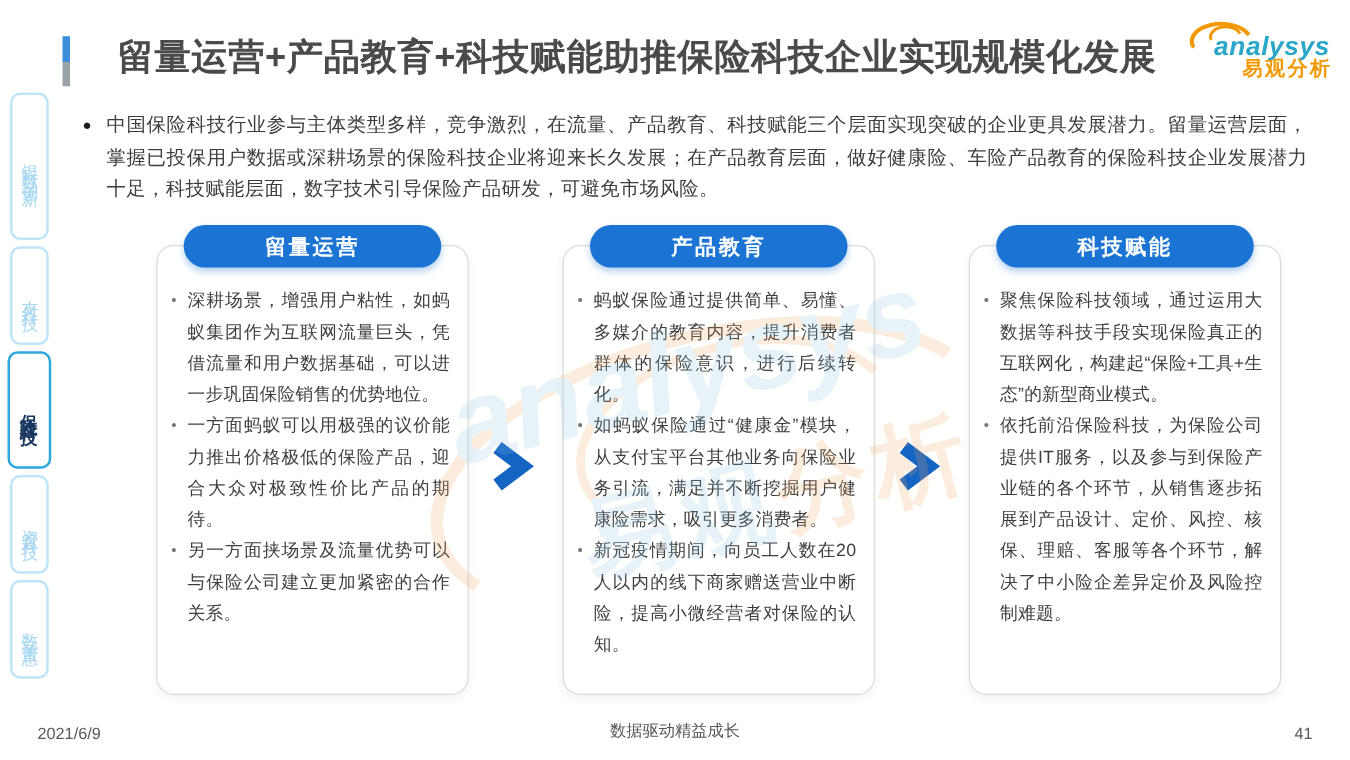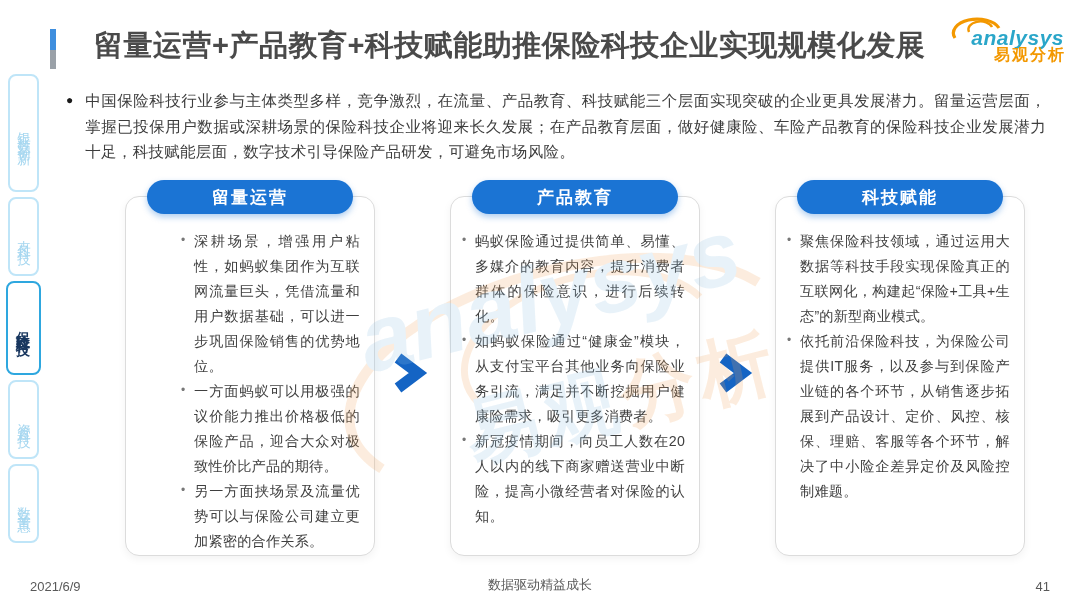--- a/index.html
+++ b/index.html
@@ -28,21 +28,21 @@
   .side-tab { position:absolute; left:8px; width:31px; background:#fff;
               border:2px solid #bfe5f8; border-radius:8px;
               display:flex; align-items:center; justify-content:center;
               writing-mode:vertical-rl; text-orientation:upright;
               font-size:13.5px; color:#a6d7f0; letter-spacing:4px; cursor:pointer; }
   .side-tab.active { left:6px; width:35px; border:2px solid #2ea7df; color:#19375f; font-weight:700; font-size:14px; }
 
   
   .card { position:absolute; top:196px; width:250px; height:360px; background:#fff;
           border:1px solid #dcdcdc; border-radius:14px; box-shadow:0 3px 8px rgba(0,0,0,0.05); }
-  .card.c1 { left:125px;padding-left:44px; } .card.c2 { left:450px; } .card.c3 { left:775px; }
+  .card.c1 { left:125px; } .card.c2 { left:450px; } .card.c3 { left:775px; }
   .pill { position:absolute; top:-17px; left:50%; transform:translateX(-50%);
           width:206px; height:34px; border-radius:17px; background:#1b74d4; color:#fff;
           display:flex; align-items:center; justify-content:center;
           font-size:17px; font-weight:700; letter-spacing:2px;
           box-shadow:0 3px 6px rgba(27,116,212,0.35); }
   .card ul { list-style:none; margin:32px 14px 0 24px; }
   .card li { position:relative; font-size:14.2px; line-height:1.76; color:#3f3f3f; text-align:justify; letter-spacing:0.2px; }
   .card li::before { content:"•"; position:absolute; left:-13px; top:1px; color:#777; font-size:12px; }
 
   

